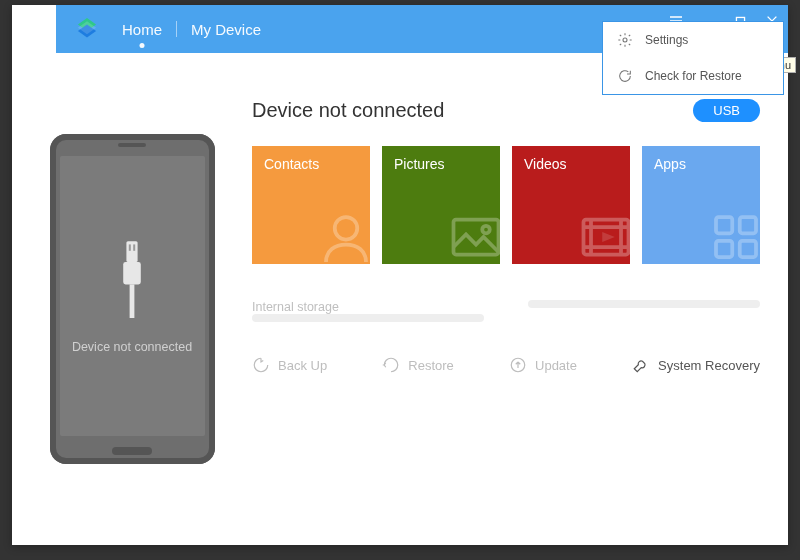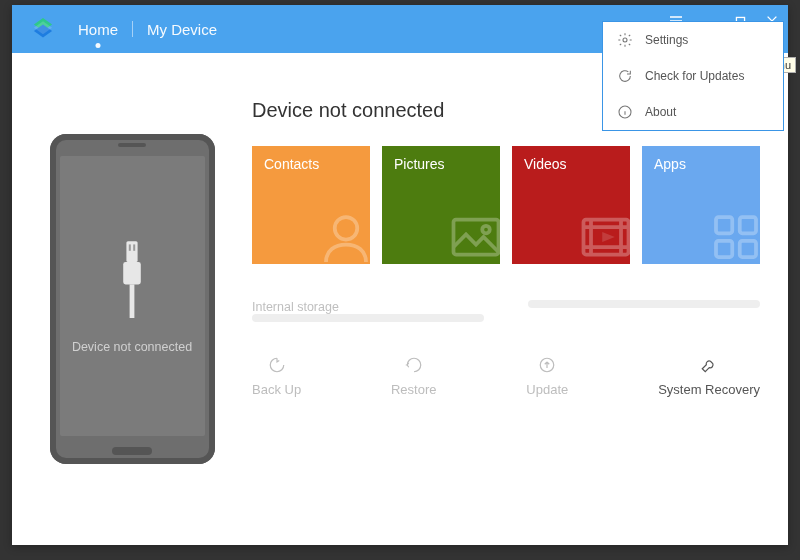--- a/index.html
+++ b/index.html
@@ -5,21 +5,21 @@
   * { box-sizing: border-box; margin: 0; padding: 0; font-family: "Segoe UI", Arial, sans-serif; }
   html, body { width: 800px; height: 560px; overflow: hidden; background: #333; }
   .window {
     position: absolute; left: 12px; top: 5px; width: 776px; height: 540px;
     background: #ffffff; box-shadow: 0 2px 8px rgba(0,0,0,.3);
     display: flex; flex-direction: column;
   }
   
   .titlebar {
     height: 48px; background: #4aa3ee; display: flex; align-items: center;
-    color: #fff; position: relative;
+    color: #fff; position: relative; margin-left: 44px;
   }
   .logo {
     width: 26px; height: 26px; margin: 0 14px 0 18px;
   }
   .tabs { display: flex; align-items: center; gap: 0; }
   .tab { font-size: 15px; padding: 0 8px; cursor: pointer; opacity: .95; }
   .tab.active-dot { position: relative; }
   .tab.active-dot::after {
     content:""; position:absolute; left:50%; transform:translateX(-50%);
     bottom:-10px; width:5px; height:5px; background:#fff; border-radius:50%;
@@ -69,21 +69,21 @@
   }
   .tile .bg-icon { position:absolute; right:-6px; bottom:-6px; opacity:.28; }
   .tile .bg-icon svg { stroke:#fff; fill:none; stroke-width:3; }
   
   .storage-row { display:flex; gap:44px; margin-top:36px; }
   .storage-block { flex:1; }
   .storage-label { font-size:12.5px; color:#bfbfbf; }
   .storage-bar { height:8px; background:#eeeeee; border-radius:4px; }
   
   .actions-row { display:flex; margin-top:34px; gap:10px; justify-content:space-between;}
-  .action { display:flex; align-items:center; gap:8px; color:#bdbdbd; font-size:13px; cursor:pointer;flex-direction:column; }
+  .action { display:flex; align-items:center; gap:8px; color:#bdbdbd; font-size:13px; cursor:pointer; }
   .action.enabled { color:#555; }
   .action svg { stroke: currentColor; fill:none; stroke-width:1.6; }
   
   .statusbar {
     height:22px; background:#e9e9e9; color:#808080; font-size:11px;
     display:flex; align-items:center; padding:0 10px;
   }
   
   .dropdown {
     position:absolute; right:4px; top:16px; width:182px;
@@ -159,28 +159,21 @@
         <circle cx="12" cy="12" r="3"></circle>
         <path d="M12 2v3M12 19v3M4.2 4.2l2.1 2.1M17.7 17.7l2.1 2.1M2 12h3M19 12h3M4.2 19.8l2.1-2.1M17.7 6.3l2.1-2.1"></path>
       </svg>
       <span>Settings</span>
     </div>
     <div class="dropdown-item">
       <svg width="16" height="16" viewBox="0 0 24 24">
         <path d="M20 12a8 8 0 1 1-3-6.2"></path>
           <path d="M20 4v5h-5"></path>
       </svg>
-      <span>Check for Updates</span>
-    </div>
-    <div class="dropdown-item">
-      <svg width="16" height="16" viewBox="0 0 24 24">
-        <circle cx="12" cy="12" r="9"></circle>
-          <path d="M12 8h0M12 11v5"></path>
-      </svg>
-      <span>About</span>
+      <span>Check for Restore</span>
     </div>
   </div>
 
   <div class="body">
 
     <div class="left-pane">
       <div class="phone">
         <div class="earpiece"></div>
         <div class="screen">
           <svg class="plug-icon" width="40" height="80" viewBox="0 0 40 100">

